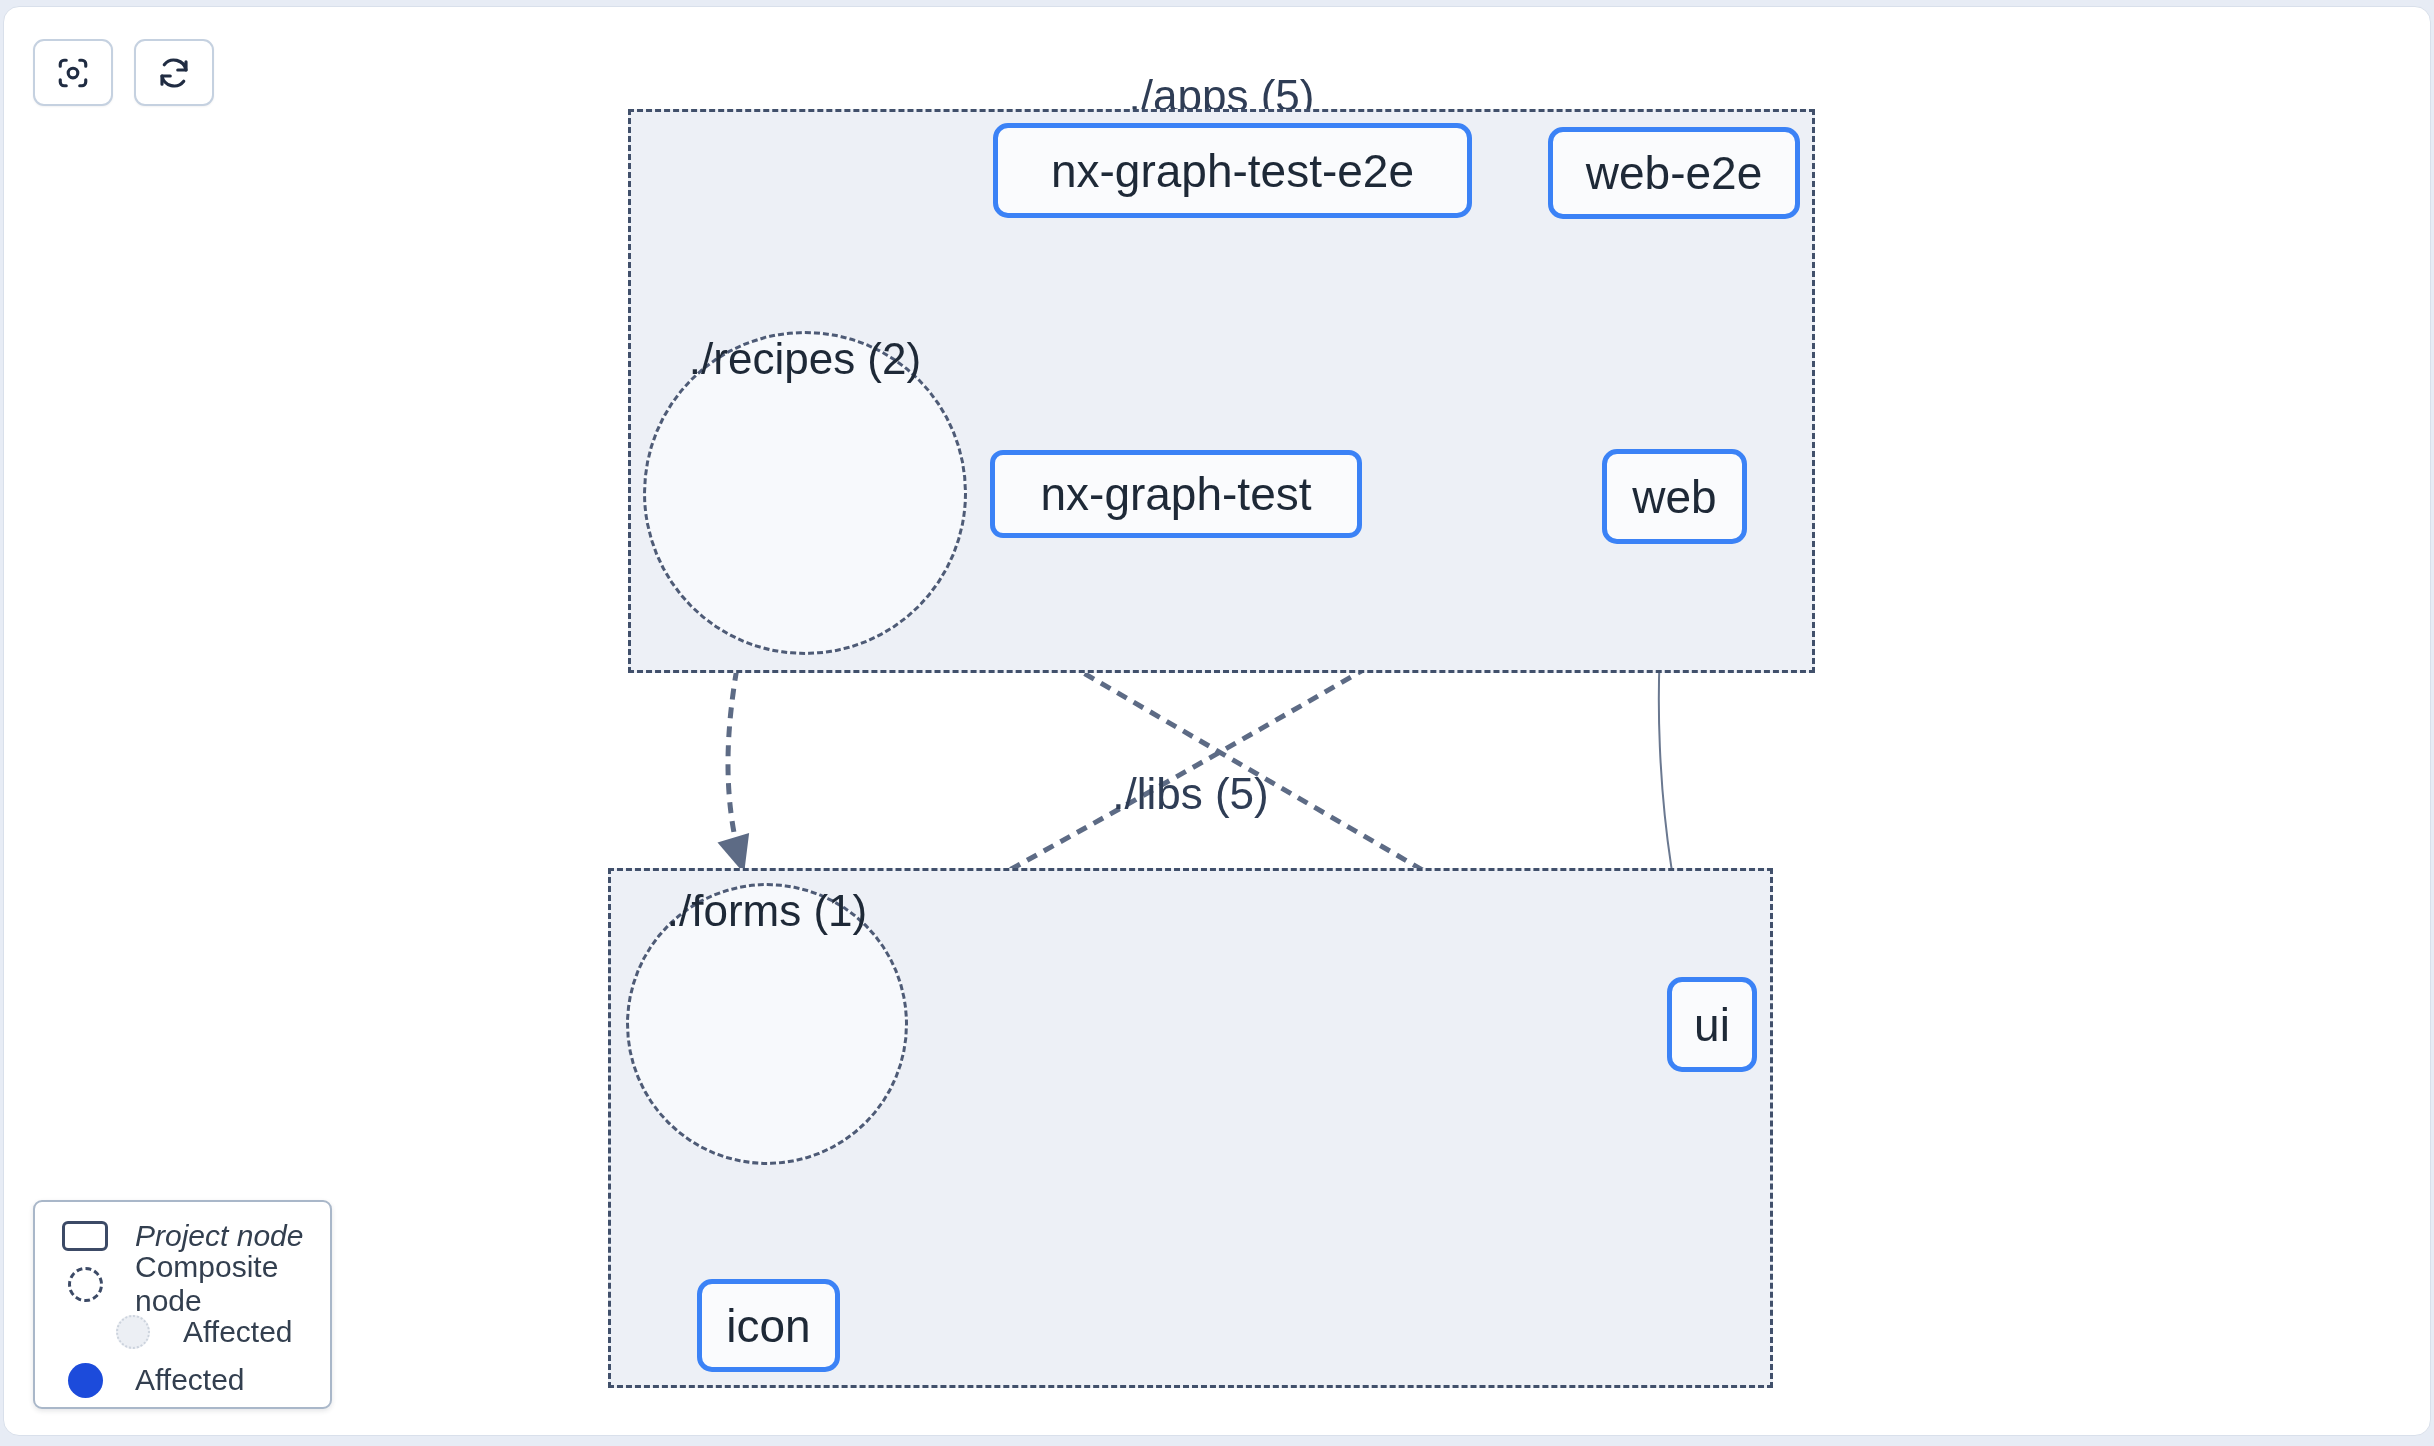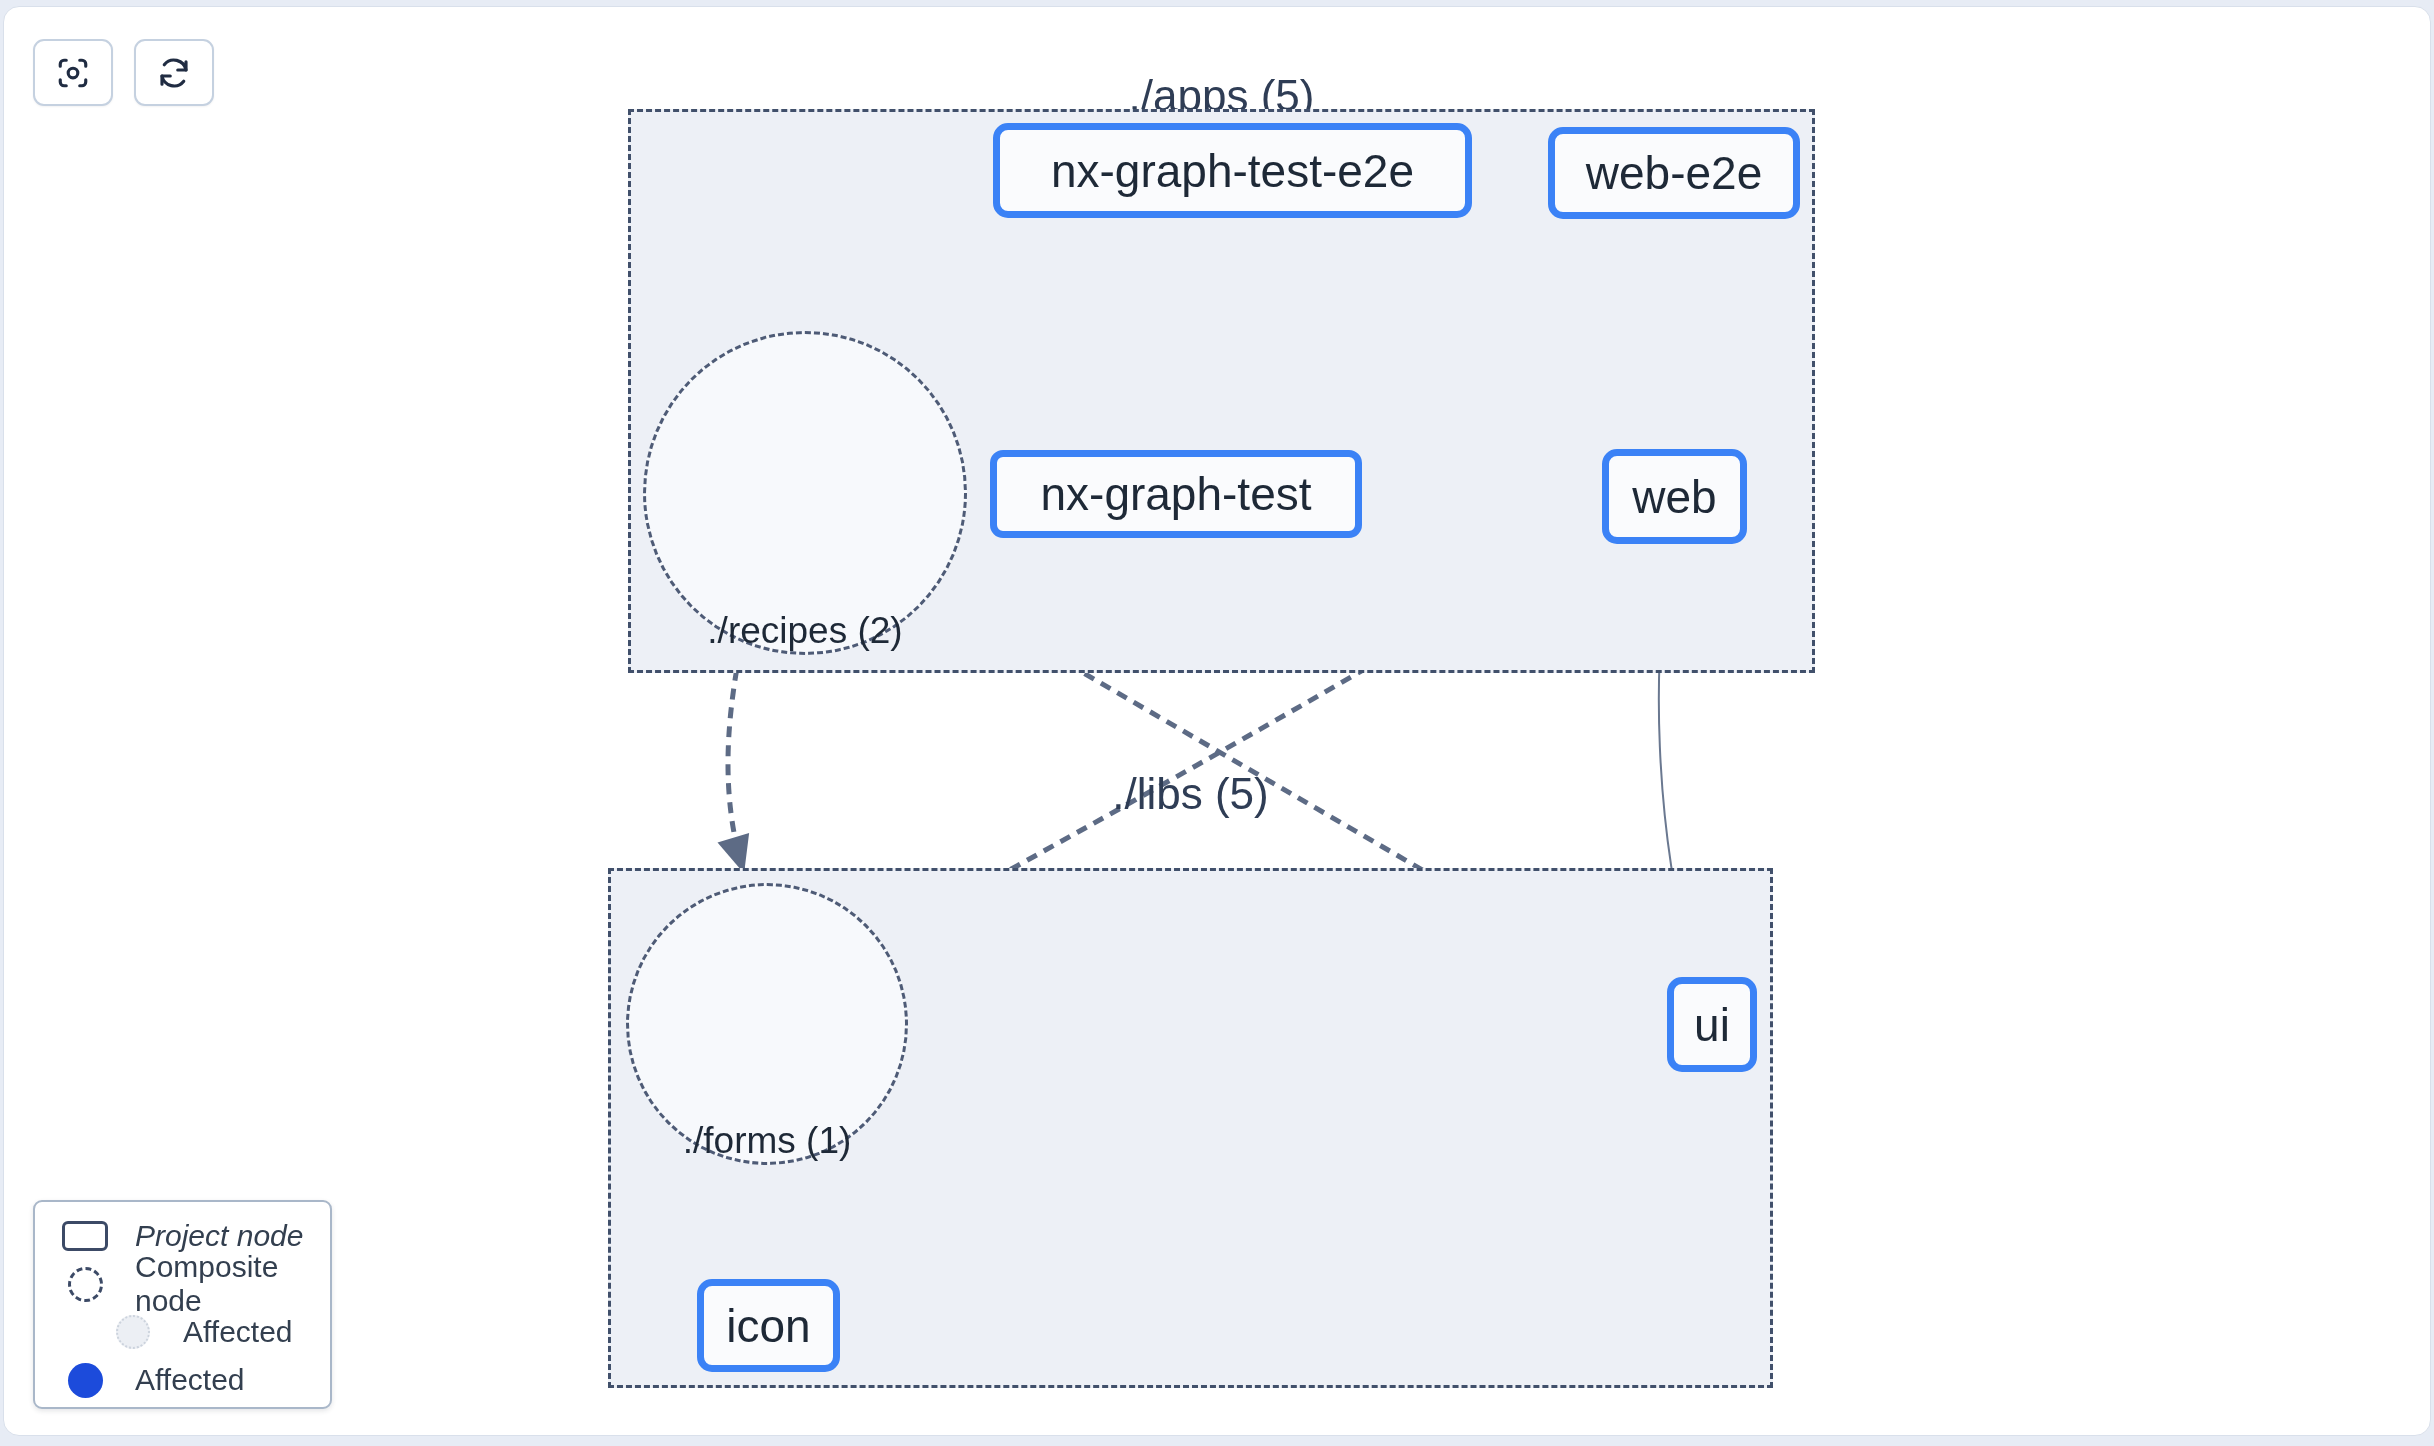--- a/index.html
+++ b/index.html
@@ -30,31 +30,31 @@
     background:#edf0f6;border:3px dashed #41506b;
   }
   .group-label{
     position:absolute;text-align:center;
     font-size:44px;line-height:52px;color:#2f3d55;white-space:nowrap;
   }
 
   
   .pnode{
     position:absolute;box-sizing:border-box;
-    background:#fafbfd;border:7px solid #3b82f6;border-radius:15px;
+    background:#fafbfd;border:5px solid #3b82f6;border-radius:15px;
     display:flex;align-items:center;justify-content:center;
     font-size:46px;color:#1e2937;cursor:pointer;white-space:nowrap;
   }
 
   
   .cnode{
     position:absolute;box-sizing:border-box;border-radius:50%;
     background:#f7f9fc;border:3px dashed #4e5b76;
-    display:flex;align-items:flex-end;justify-content:center;
-    font-size:37px;color:#1e2937;cursor:pointer;white-space:nowrap;
+    display:flex;align-items:flex-start;justify-content:center;
+    font-size:44px;color:#1e2937;cursor:pointer;white-space:nowrap;
   }
 
   
   svg.edges{position:absolute;inset:0;width:2434px;height:1446px;pointer-events:none;}
   svg.edges path.edge{pointer-events:stroke;}
   .edge-thin{fill:none;stroke:#6a7890;stroke-width:2;}
   .edge-thick{fill:none;stroke:#5d6b85;stroke-width:5;stroke-dasharray:11 8;}
   .edge-label{font-size:20px;fill:#64748b;text-anchor:middle;letter-spacing:.5px;}
 
   

